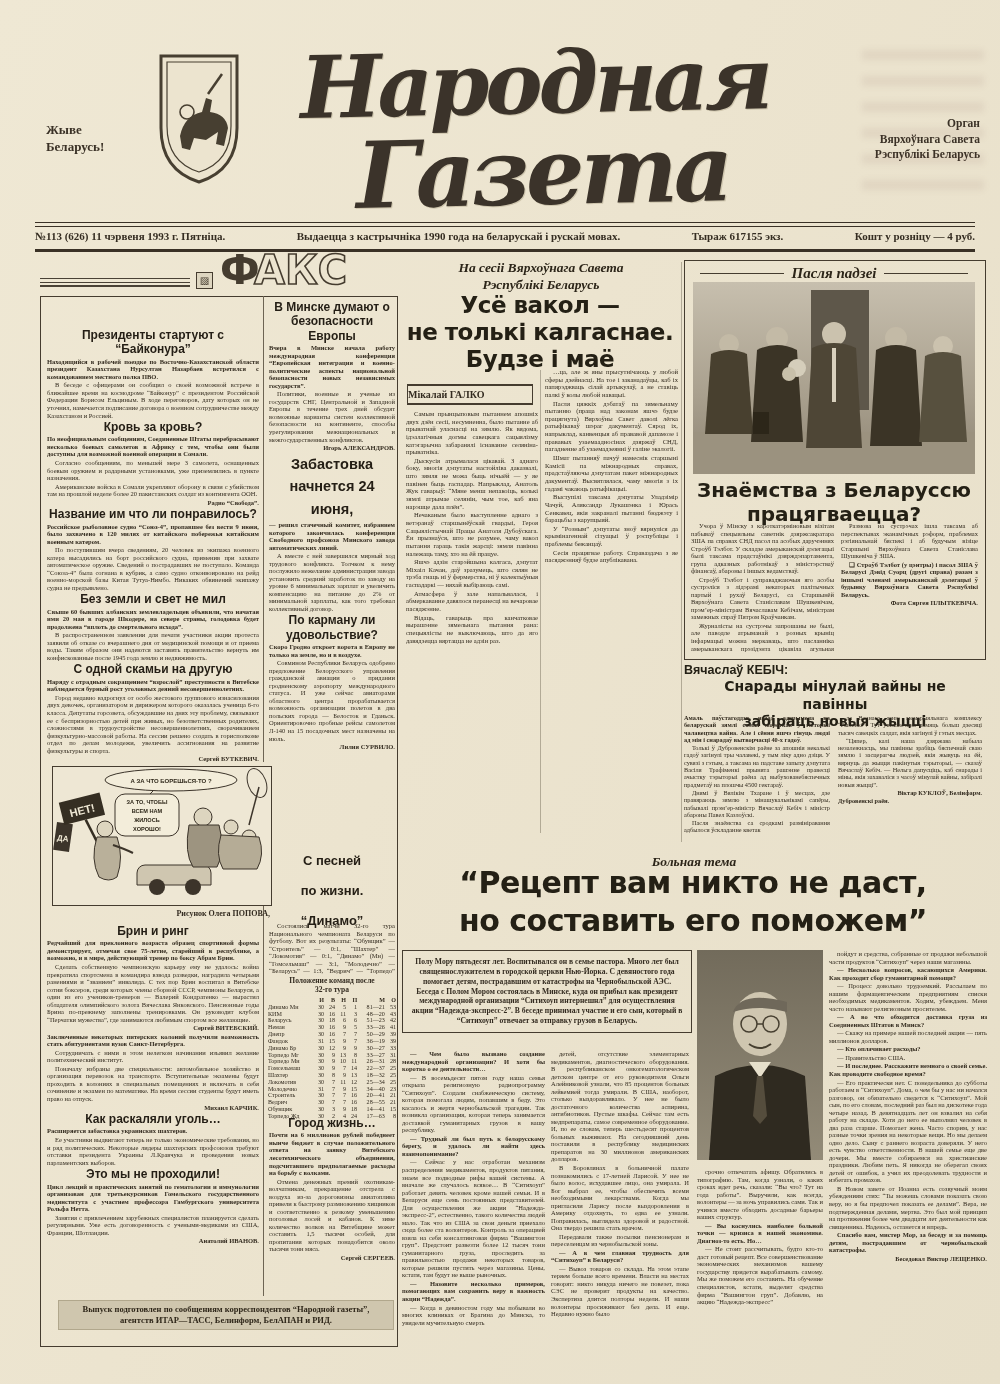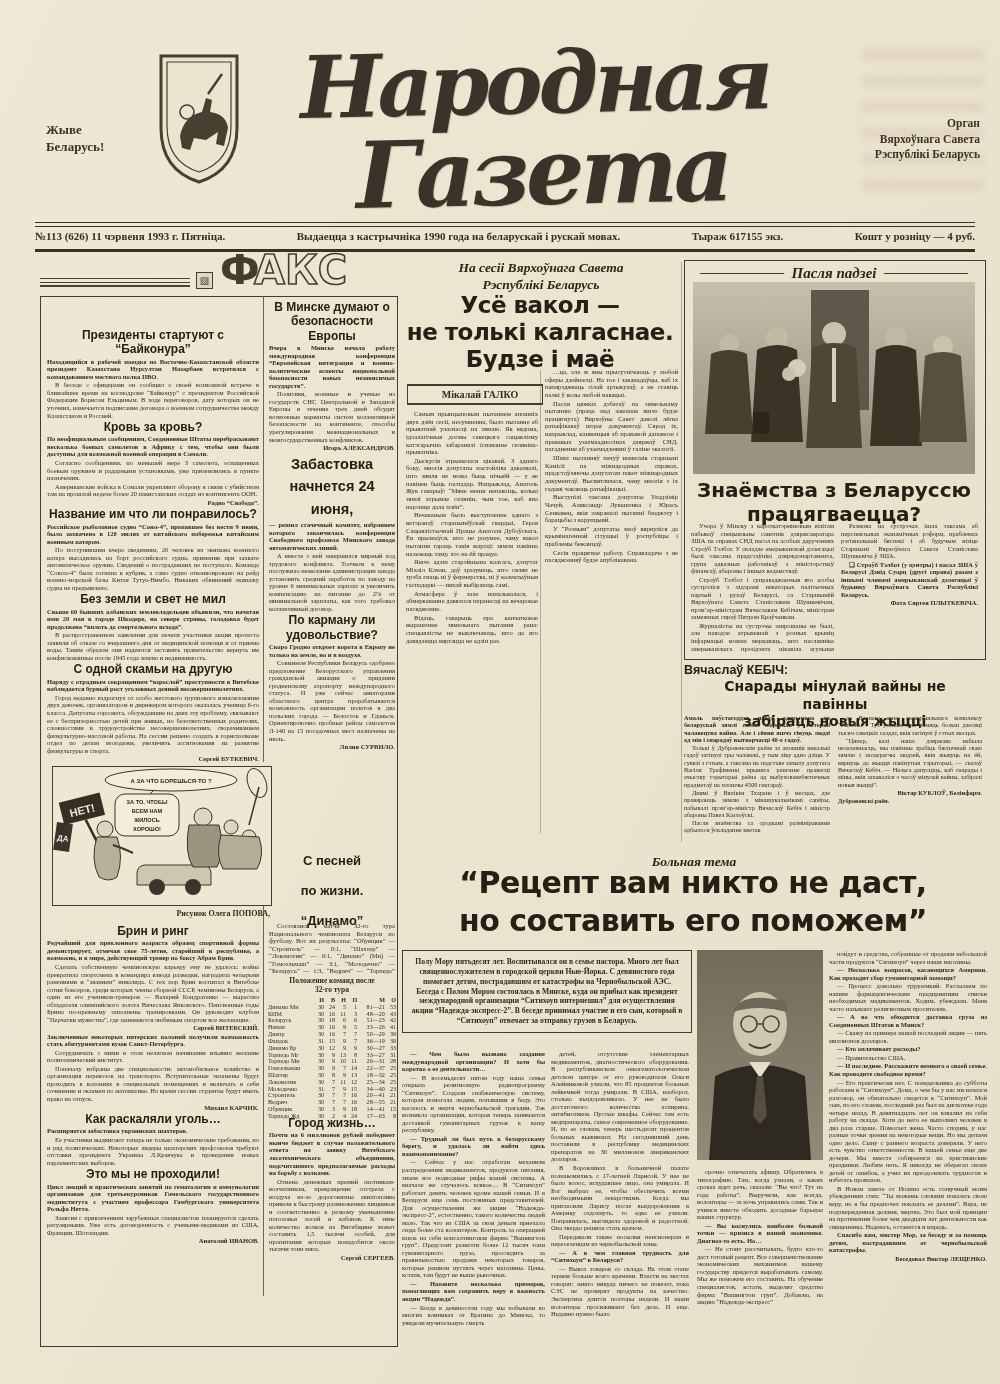--- a/index.html
+++ b/index.html
@@ -37,21 +37,21 @@
   .it-sig{font-weight:700;text-align:right;margin:2px 2px 4px 0;}
   .it-place{font-weight:700;margin-top:1px;}
   .it-h{font:700 12px/1.2 "Liberation Sans",sans-serif;text-align:center;margin:5px 0 3px;color:#241e15;text-indent:0;}
   .it-hb{font:700 14.5px/1.55 "Liberation Sans",sans-serif;text-align:center;margin:5px 0 3px;color:#241e15;text-indent:0;}
   
   .kicker{font:700 italic 13.5px/1.25 "Liberation Serif",serif;text-align:center;color:#2c2519;}
   .kickline{display:flex;align-items:center;gap:8px;}
   .kickline .ln{flex:1;height:1.5px;background:#453c2f;}
   .head-session{font:800 23px/1.18 "DejaVu Sans",sans-serif;text-align:center;color:#242015;letter-spacing:-.5px;}
   .byline-box{border:1px solid #453c2f;border-top:2.5px solid #453c2f;border-bottom:2.5px solid #453c2f;
-              font:700 10px/17px "Liberation Serif",serif;text-align:center;padding-left:10px;}
+              font:700 10px/17px "Liberation Serif",serif;text-align:left;}
   .head-meet{font:800 20px/1.2 "DejaVu Sans",sans-serif;text-align:center;color:#242015;}
   .head-kebich{font:800 14px/1.25 "DejaVu Sans",sans-serif;text-align:center;color:#242015;}
   .speaker{font:700 12.5px/1 "Liberation Sans",sans-serif;color:#242015;}
   .head-recipe{font:800 30px/1.25 "DejaVu Sans",sans-serif;text-align:center;color:#242015;letter-spacing:-.5px;}
   .song-head{font:700 13px/2.3 "Liberation Sans",sans-serif;text-align:center;color:#241e15;margin-top:8px;}
   .intro-box{border:1.2px solid #453c2f;font:700 7.6px/1.3 "Liberation Serif",serif;text-align:center;padding:6px 8px;}
   
   .tbl-title{font:700 7.5px/1.25 "Liberation Serif",serif;text-align:center;}
   table.standings{border-collapse:collapse;width:100%;font:6.1px/1.12 "Liberation Serif",serif;color:#332b1f;}
   table.standings td{padding:0 1px;text-align:right;white-space:nowrap;}
@@ -366,20 +366,21 @@
         </tr>
       </tbody>
   </table>
   <div class="col" style="left:269px;top:1116px;width:126px;height:182px;">
       <div class="it it-h">Город жизнь…</div>
       <div class="it it-lede">Почти на 6 миллионов рублей победнеет нынче бюджет в случае положительного ответа на заявку Витебского лесотехнического объединения, подсчитавшего предполагаемые расходы на борьбу с волками.</div>
       <div class="it it-p">Отмена денежных премий охотникам-волчатникам, прекращение отстрела с воздуха из-за дороговизны авиатоплива привели к быстрому размножению хищников и соответственно к резкому уменьшению поголовья лосей и кабанов. К зиме количество волков на Витебщине может составить 1,5 тысячи особей, для пропитания которых понадобится около тысячи тонн мяса.</div>
       <div class="it it-sig">Сергей СЕРГЕЕВ.</div>
     </div>
 
+  <div class="abs credits" style="left:58px;top:1300px;width:316px;">Выпуск подготовлен по сообщениям корреспондентов “Народной газеты”, агентств ИТАР—ТАСС, Белинформ, БелАПАН и РИД.</div>
 
   <div class="abs kicker pre" style="left:404px;top:260px;width:274px;">На сесіі Вярхоўнага Савета
 Рэспублікі Беларусь</div>
   <div class="abs head-session pre" style="left:398px;top:292px;width:284px;">Усё вакол —
 не толькі калгаснае.
 Будзе і маё</div>
   <div class="abs byline-box" style="left:407px;top:384px;width:124px;height:17px;">Мікалай ГАЛКО</div>
   <div class="col" style="left:406px;top:410px;width:132px;height:425px;font-size:6.6px;">
       <div class="it it-p">Самым прынцыповым пытаннем апошніх двух дзён сесіі, несумненна, было пытанне аб прыватнай уласнасці на зямлю. Як вядома, ідэалагічныя догмы савецкага сацыялізму катэгарычна забаранялі існаванне селяніна-прыватніка.</div>
       <div class="it it-p">Дыскусія атрымалася цікавай. З аднаго боку, многія дэпутаты настойліва даказвалі, што зямля не можа быць нічыёй — у яе павінен быць гаспадар. Напрыклад, Анатоль Жук гаварыў: “Мяне менш непакоіць, колькі зямлі атрымае селянін, чым тое, каб яна нарэшце дала плён”.</div>

